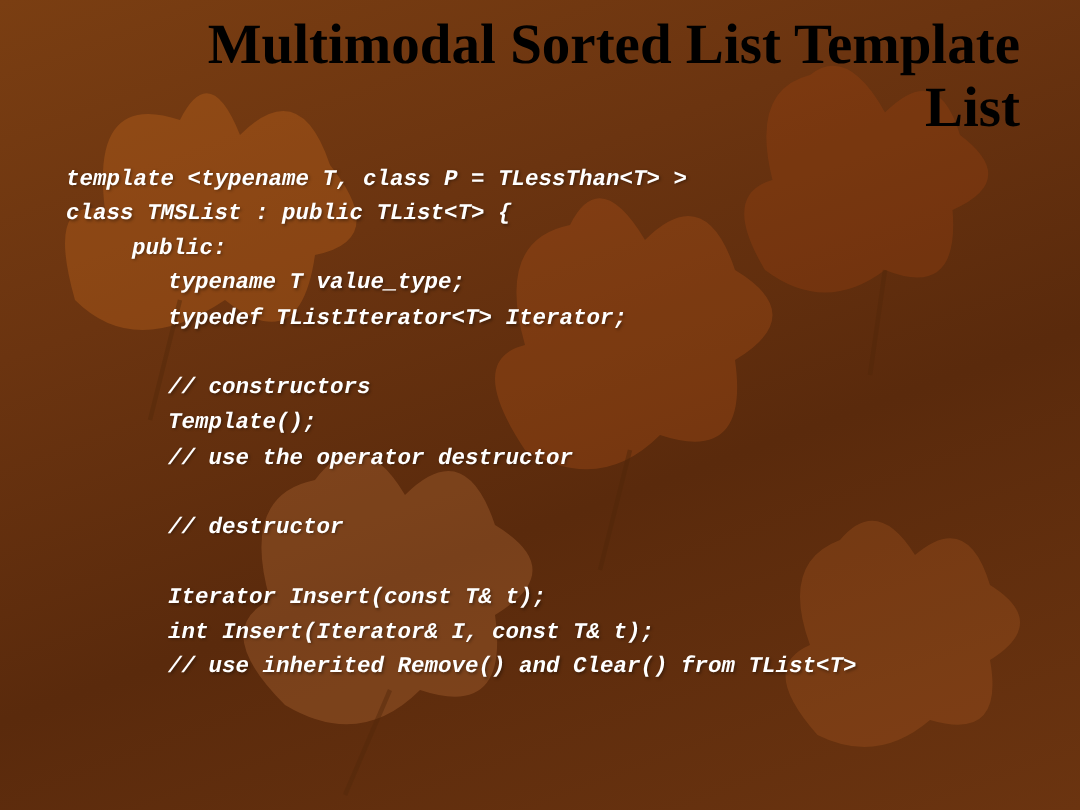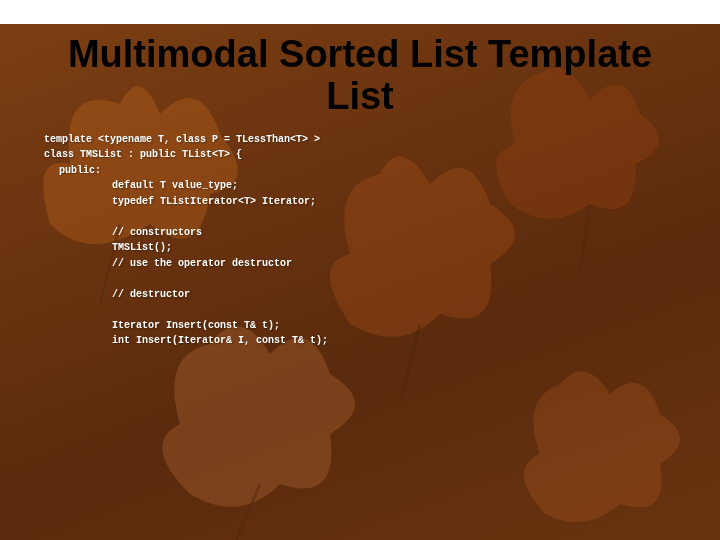--- a/index.html
+++ b/index.html
@@ -19,43 +19,43 @@
     box-sizing: border-box;
   }
   .bg-leaves {
     position: absolute;
     inset: 0;
     pointer-events: none;
     opacity: 0.6;
   }
   .title {
     position: relative;
-    font-family: Liberation Sans, sans-serif;
+    font-family: Liberation Serif, serif;
     font-weight: bold;
     font-size: 38px;
-    text-align: center;
+    text-align: right;
     color: #000;
     padding: 10px 40px 0 40px;
     line-height: 1.1;
-    margin-top: 24px;
   }
   .code-area {
     position: relative;
     padding: 14px 44px 0 44px;
   }
   .code-line {
     font-family: 'Courier New', Courier, monospace;
     font-weight: bold;
-    font-size: 10px;
+    font-size: 15px;
     color: #ffffff;
     white-space: pre;
     line-height: 1.55;
     text-shadow: 1px 1px 2px rgba(0,0,0,0.35);
+    font-style: italic;
   }
-  .ind1 { padding-left: 15px; }
+  .ind1 { padding-left: 44px; }
   .ind2 { padding-left: 68px; }
 </style>
 </head>
 <body>
 
 <div class="slide">
 
   <svg class="bg-leaves" viewBox="0 0 720 540" preserveAspectRatio="none">
     <g fill="#c96a1e" opacity="0.55">
       <path d="M120 80 Q60 60 70 140 Q30 130 50 200 Q90 240 150 200 Q200 240 210 170 Q260 160 220 110 Q200 50 160 90 Q140 40 120 80 Z"></path>
@@ -80,26 +80,27 @@
 
   <div class="title">
     <span>Multimodal Sorted List Template</span><br>
     <span>List</span>
   </div>
 
   <div class="code-area">
     <div class="code-line">template &lt;typename T, class P = TLessThan&lt;T&gt; &gt;</div>
     <div class="code-line">class TMSList : public TList&lt;T&gt; {</div>
     <div class="code-line ind1">public:</div>
-    <div class="code-line ind2">default T value_type;</div>
+    <div class="code-line ind2">typename T value_type;</div>
     <div class="code-line ind2">typedef TListIterator&lt;T&gt; Iterator;</div>
     <div class="code-line">&nbsp;</div>
     <div class="code-line ind2">// constructors</div>
-    <div class="code-line ind2">TMSList();</div>
+    <div class="code-line ind2">Template();</div>
     <div class="code-line ind2">// use the operator destructor</div>
     <div class="code-line">&nbsp;</div>
     <div class="code-line ind2">// destructor</div>
     <div class="code-line">&nbsp;</div>
     <div class="code-line ind2">Iterator Insert(const T&amp; t);</div>
     <div class="code-line ind2">int Insert(Iterator&amp; I, const T&amp; t);</div>
+    <div class="code-line ind2">// use inherited Remove() and Clear() from TList&lt;T&gt;</div>
   </div>
 
 </div>
 
 </body></html>

